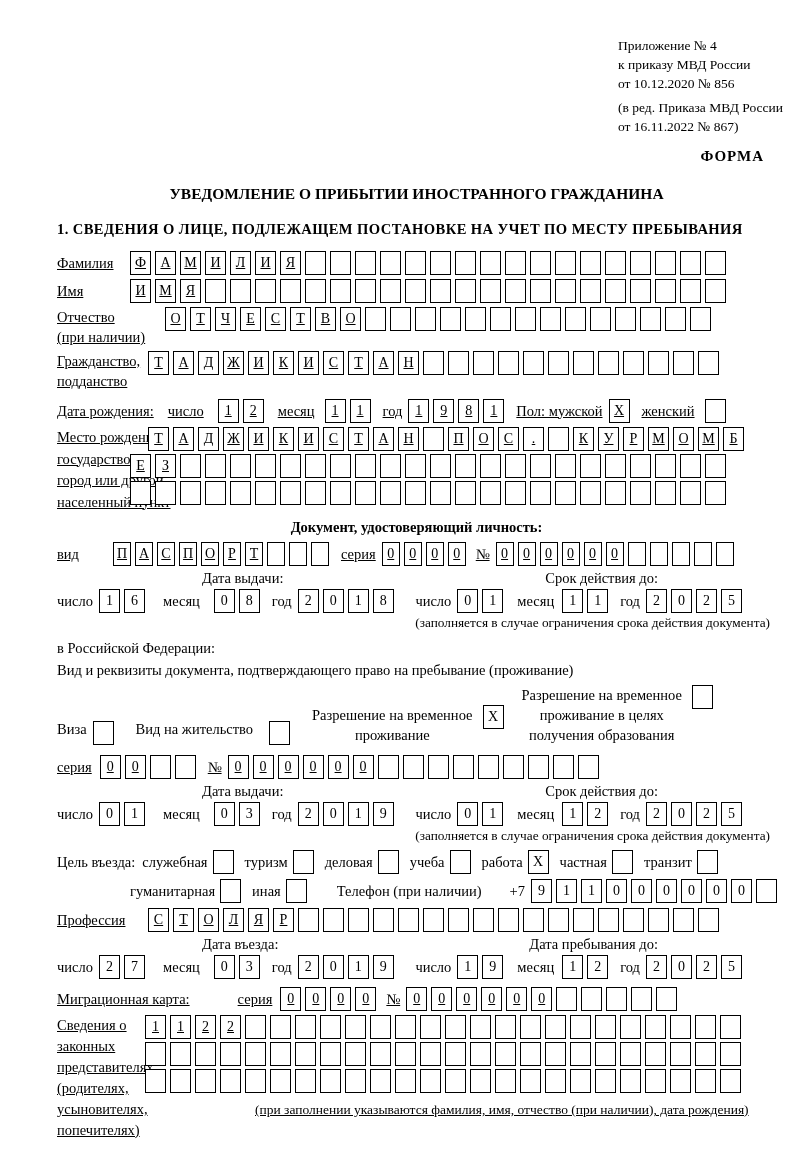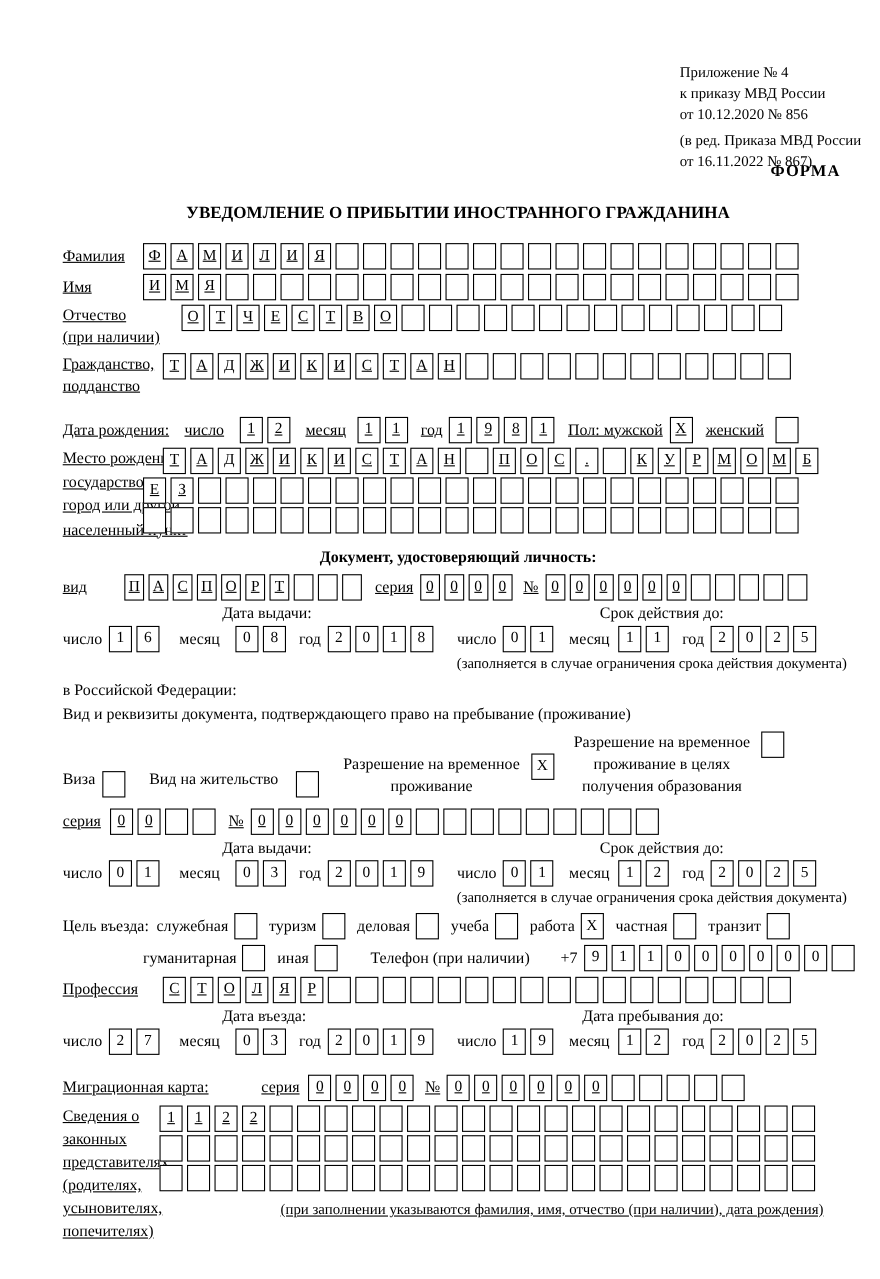--- a/index.html
+++ b/index.html
@@ -2,30 +2,30 @@
 <html><head>
 <meta charset="utf-8">
 <style>
   html,body{margin:0;padding:0;background:#fff;}
   .page{
     width:800px;height:1163px;position:relative;box-sizing:border-box;
     background:#fff;color:#000;
     font-family:"Liberation Serif", serif;
     padding:40px 24px 10px 57px;overflow:hidden;
   }
-  .appendix{position:absolute;left:618px;top:56px;font-size:13.5px;line-height:19px;white-space:nowrap;}
+  .appendix{position:absolute;left:618px;top:36px;font-size:13.5px;line-height:19px;white-space:nowrap;}
   .appendix .gap{height:5px;}
   .forma{position:absolute;right:36px;top:148px;font-weight:bold;font-size:15px;letter-spacing:1px;}
   .header-space{height:142px;}
   .title{text-align:center;font-weight:bold;font-size:15.5px;line-height:23px;margin:0 0 16px 0;}
   .uline{display:inline-block;width:55px;border-bottom:2px solid #222;margin-left:10px;vertical-align:baseline;height:14px;}
   .sec-heading{font-weight:bold;font-size:14.6px;letter-spacing:0.4px;margin-bottom:13px;white-space:nowrap;}
 
   .row{display:flex;align-items:center;margin-bottom:4px;text-decoration:underline;}
-  .row.tm{margin-top:18px;}
+  .row.tm{margin-top:8px;}
   .lbl{font-size:14.5px;white-space:nowrap;}
   .cells{display:inline-flex;flex:none;}
   .cell{
     display:inline-block;width:19px;height:22px;border:1.6px solid #000;margin-right:4px;
     text-align:center;font-size:14px;line-height:22px;flex:none;background:#fff;
   }
   .cells.tight .cell{width:16px;}
   .w73{width:73px;flex:none;}
   .w91{width:91px;flex:none;}
   .w108{width:108px;flex:none;}
@@ -64,20 +64,21 @@
     <div>(в ред. Приказа МВД России</div>
     <div>от 16.11.2022 № 867)</div>
   </div>
   <div class="forma">ФОРМА</div>
   <div class="header-space"></div>
 
   <div class="title">
     <div>УВЕДОМЛЕНИЕ О ПРИБЫТИИ ИНОСТРАННОГО ГРАЖДАНИНА</div>
   </div>
 
+  <div class="sec-heading">1. СВЕДЕНИЯ О ЛИЦЕ, ПОДЛЕЖАЩЕМ ПОСТАНОВКЕ НА УЧЕТ ПО МЕСТУ ПРЕБЫВАНИЯ</div>
 
   <div class="row">
     <span class="lbl w73">Фамилия</span>
     <span class="cells">
         <span class="cell">Ф</span>
         <span class="cell">А</span>
         <span class="cell">М</span>
         <span class="cell">И</span>
         <span class="cell">Л</span>
         <span class="cell">И</span>

